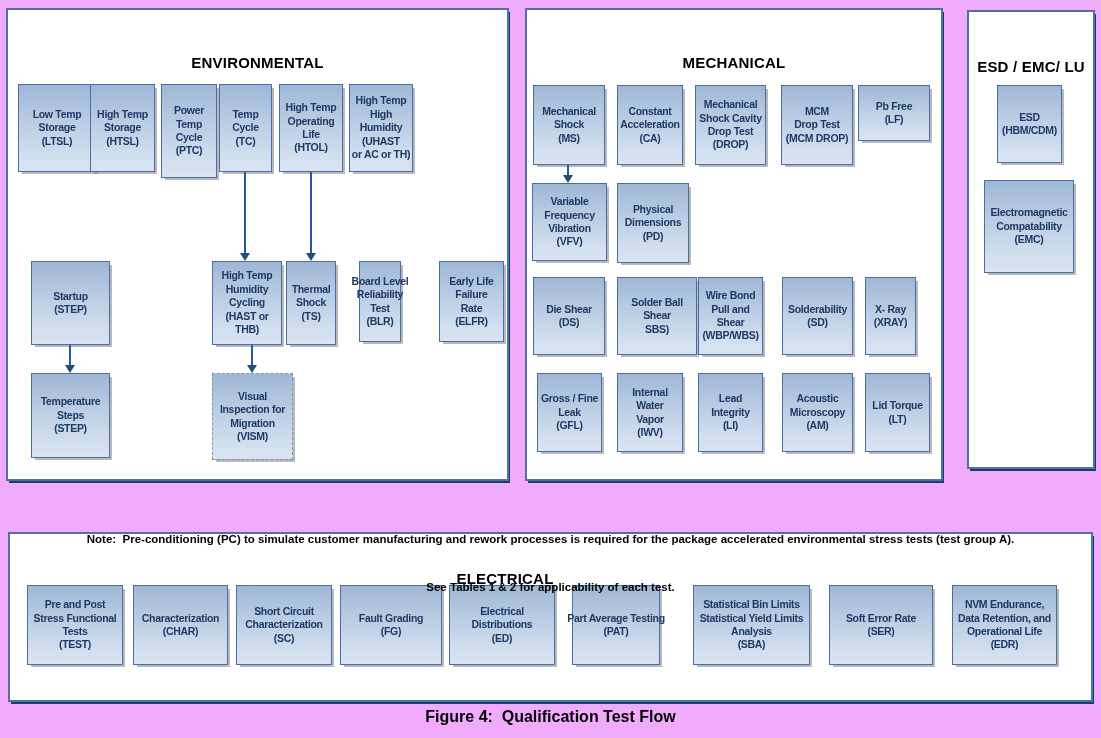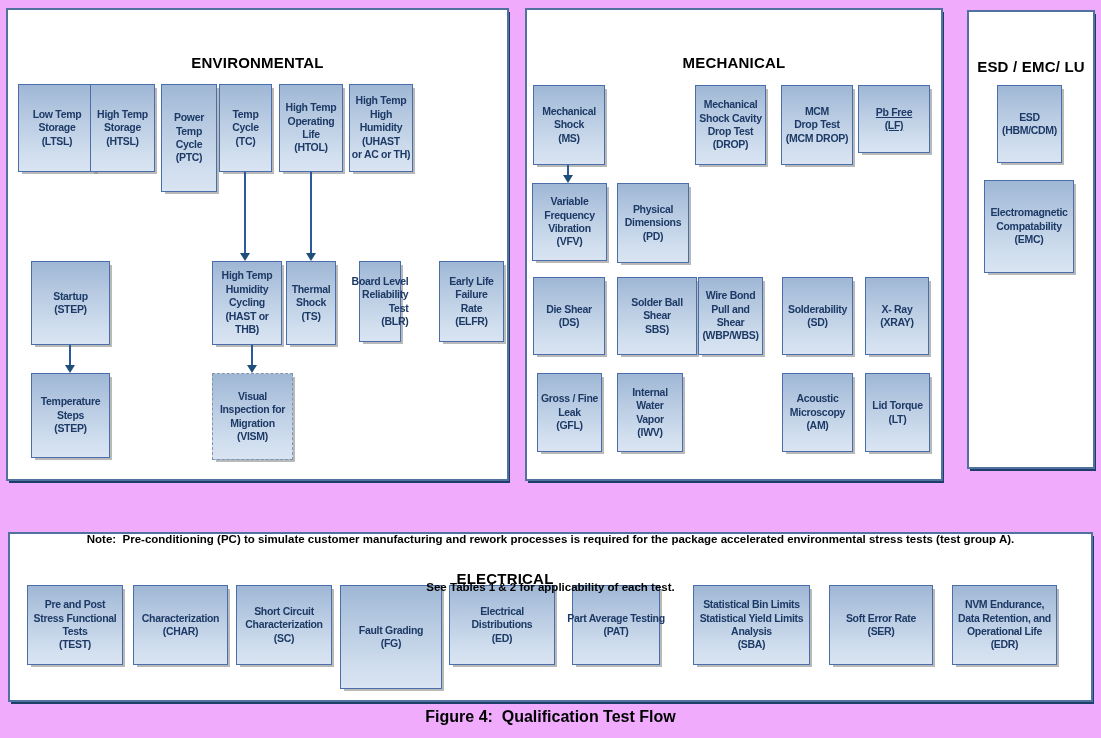--- a/index.html
+++ b/index.html
@@ -71,21 +71,21 @@
     <h2 class="panel-title">ELECTRICAL</h2>
   </section>
 
   <div class="layer">
       <div class="box" style="left: 18px; top: 84px; width: 78px; height: 88px;">Low Temp
 Storage
 (LTSL)</div>
       <div class="box" style="left: 90px; top: 84px; width: 65px; height: 88px;">High Temp
 Storage
 (HTSL)</div>
-      <div class="box" style="left: 161px; top: 84px; width: 56px; height: 108px;">Power
+      <div class="box" style="left: 161px; top: 84px; width: 56px; height: 94px;">Power
 Temp
 Cycle
 (PTC)</div>
       <div class="box" style="left: 219px; top: 84px; width: 53px; height: 88px;">Temp
 Cycle
 (TC)</div>
       <div class="box" style="left: 279px; top: 84px; width: 64px; height: 88px;">High Temp
 Operating
 Life
 (HTOL)</div>
@@ -97,94 +97,100 @@
       <div class="box" style="left: 31px; top: 261px; width: 79px; height: 84px;">Startup
 (STEP)</div>
       <div class="box" style="left: 212px; top: 261px; width: 70px; height: 84px;">High Temp
 Humidity
 Cycling
 (HAST or
 THB)</div>
       <div class="box" style="left: 286px; top: 261px; width: 50px; height: 84px;">Thermal
 Shock
 (TS)</div>
-      <div class="box" style="left: 359px; top: 261px; width: 42px; height: 81px; text-align: right;">Board Level
+      <div class="box" style="left: 359px; top: 261px; width: 42px; height: 81px;">Board Level
 Reliability
 Test
 (BLR)</div>
       <div class="box" style="left: 439px; top: 261px; width: 65px; height: 81px;">Early Life
 Failure
 Rate
 (ELFR)</div>
       <div class="box" style="left: 31px; top: 373px; width: 79px; height: 85px;">Temperature
 Steps
 (STEP)</div>
       <div class="box dashed" style="left: 212px; top: 373px; width: 81px; height: 87px;">Visual
 Inspection for
 Migration
 (VISM)</div>
       <div class="box" style="left: 533px; top: 85px; width: 72px; height: 80px;">Mechanical
 Shock
 (MS)</div>
+      <div class="box" style="left: 617px; top: 85px; width: 66px; height: 80px;">Constant
+Acceleration
+(CA)</div>
       <div class="box" style="left: 695px; top: 85px; width: 71px; height: 80px;">Mechanical
 Shock Cavity
 Drop Test
 (DROP)</div>
       <div class="box" style="left: 781px; top: 85px; width: 72px; height: 80px;">MCM
 Drop Test
 (MCM DROP)</div>
-      <div class="box" style="left: 858px; top: 85px; width: 72px; height: 68px; text-decoration: underline;">Pb Free
+      <div class="box" style="left: 858px; top: 85px; width: 72px; height: 56px;">Pb Free
 (LF)</div>
       <div class="box" style="left: 532px; top: 183px; width: 75px; height: 78px;">Variable
 Frequency
 Vibration
 (VFV)</div>
       <div class="box" style="left: 617px; top: 183px; width: 72px; height: 80px;">Physical
 Dimensions
 (PD)</div>
       <div class="box" style="left: 533px; top: 277px; width: 72px; height: 78px;">Die Shear
 (DS)</div>
       <div class="box" style="left: 617px; top: 277px; width: 80px; height: 78px;">Solder Ball
 Shear
 SBS)</div>
       <div class="box" style="left: 698px; top: 277px; width: 65px; height: 78px;">Wire Bond
 Pull and
 Shear
 (WBP/WBS)</div>
       <div class="box" style="left: 782px; top: 277px; width: 71px; height: 78px;">Solderability
 (SD)</div>
-      <div class="box" style="left: 865px; top: 277px; width: 64px; height: 78px;">X- Ray
+      <div class="box" style="left: 865px; top: 277px; width: 51px; height: 78px;">X- Ray
 (XRAY)</div>
       <div class="box" style="left: 537px; top: 373px; width: 65px; height: 79px;">Gross / Fine
 Leak
 (GFL)</div>
       <div class="box" style="left: 617px; top: 373px; width: 66px; height: 79px;">Internal
 Water
 Vapor
 (IWV)</div>
+      <div class="box" style="left: 698px; top: 373px; width: 65px; height: 79px;">Lead
+Integrity
+(LI)</div>
       <div class="box" style="left: 782px; top: 373px; width: 71px; height: 79px;">Acoustic
 Microscopy
 (AM)</div>
       <div class="box" style="left: 865px; top: 373px; width: 65px; height: 79px;">Lid Torque
 (LT)</div>
       <div class="box" style="left: 997px; top: 85px; width: 65px; height: 78px;">ESD
 (HBM/CDM)</div>
       <div class="box" style="left: 984px; top: 180px; width: 90px; height: 93px;">Electromagnetic
 Compatability
 (EMC)</div>
       <div class="box" style="left: 27px; top: 585px; width: 96px; height: 80px;">Pre and Post
 Stress Functional
 Tests
 (TEST)</div>
       <div class="box" style="left: 133px; top: 585px; width: 95px; height: 80px;">Characterization
 (CHAR)</div>
       <div class="box" style="left: 236px; top: 585px; width: 96px; height: 80px;">Short Circuit
 Characterization
 (SC)</div>
-      <div class="box" style="left: 340px; top: 585px; width: 102px; height: 104px;">Fault Grading
+      <div class="box" style="left: 340px; top: 585px; width: 102px; height: 80px;">Fault Grading
 (FG)</div>
       <div class="box" style="left: 449px; top: 585px; width: 106px; height: 80px;">Electrical
 Distributions
 (ED)</div>
       <div class="box" style="left: 572px; top: 585px; width: 88px; height: 80px;">Part Average Testing
 (PAT)</div>
       <div class="box" style="left: 693px; top: 585px; width: 117px; height: 80px;">Statistical Bin Limits
 Statistical Yield Limits
 Analysis
 (SBA)</div>

